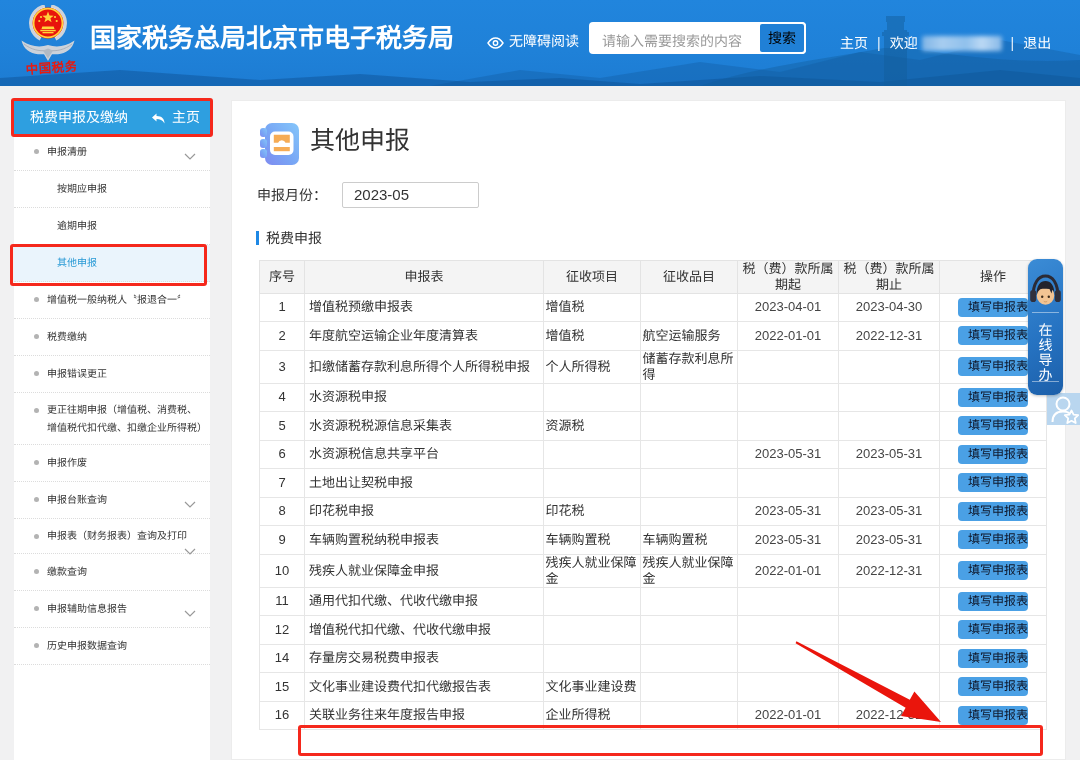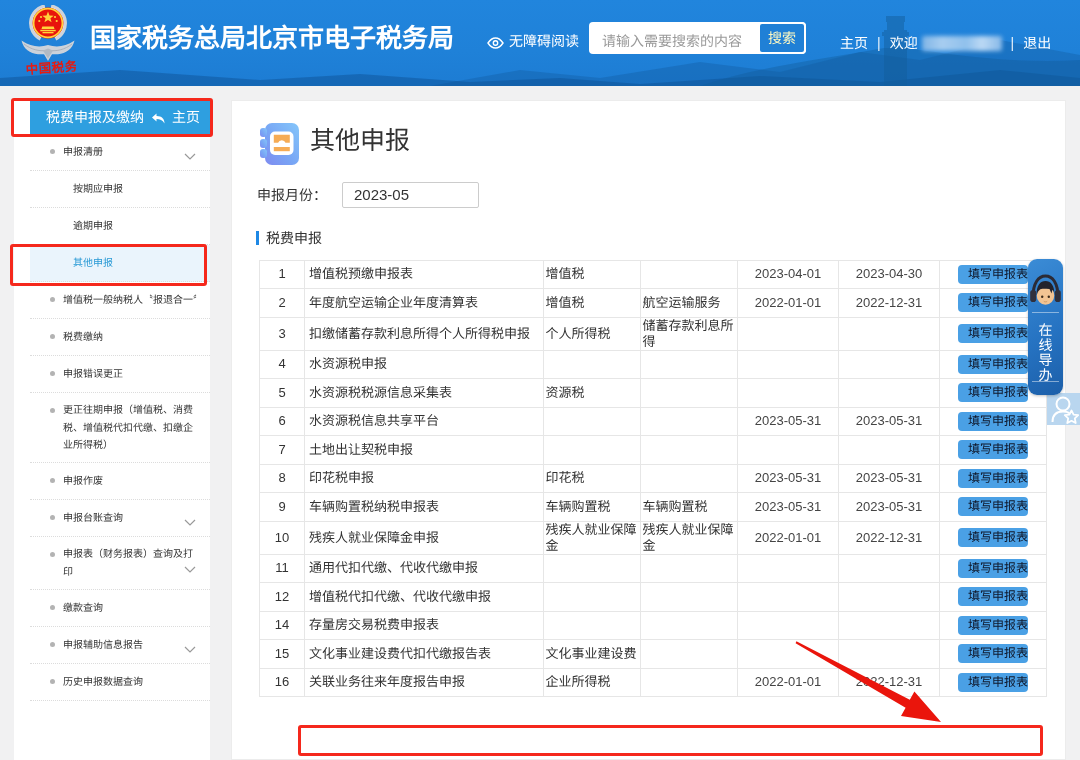--- a/index.html
+++ b/index.html
@@ -12,30 +12,30 @@
   .hdr svg.bgart { position:absolute; left:0; top:0; }
   .logo { position:absolute; left:20px; top:5px; }
   .hdr-title { position:absolute; left:90px; top:17px; color:#fff; font-size:26px; font-weight:bold;
                letter-spacing:0px; white-space:nowrap; }
   .a11y { position:absolute; left:487px; top:30px; color:#fff; font-size:14px; white-space:nowrap; }
   .a11y svg { vertical-align:-3px; margin-right:5px; }
   .searchwrap { position:absolute; left:589px; top:22px; width:217px; height:32px; background:#fff;
                 border-radius:4px; overflow:hidden; }
   .searchwrap .ph { position:absolute; left:13px; top:8px; font-size:14px; color:#9a9a9a; }
   .searchbtn { position:absolute; right:0px; top:0px; width:48px; height:32px; background:#2080d6;
-               border:2px solid #fff; border-radius:4px; color:#fef9c3; font-size:14px; text-align:center;
+               border:2px solid #fff; border-radius:4px; color:#000000; font-size:14px; text-align:center;
                line-height:28px; }
   .hnav { position:absolute; left:840px; top:32px; color:#fff; font-size:14px; white-space:nowrap; }
   .hnav .sep { margin:0 9px; opacity:.9; }
   .blurname { display:inline-block; width:80px; height:15px; vertical-align:-3px; border-radius:2px;
               background:linear-gradient(90deg,#7eb4e6 0%,#a8cdf0 25%,#8fc0ec 55%,#bcd9f4 75%,#86b8e8 100%);
               filter:blur(2px); }
 
   
-  .side { position:absolute; left:14px; top:101px; width:196px; height:659px; background:#fff;padding-left:16px; }
+  .side { position:absolute; left:14px; top:101px; width:196px; height:659px; background:#fff; }
   .side-hd { height:33px; background:#2e9fe0; color:#fff; font-size:14px; line-height:33px;
              padding:0 16px; position:relative; }
   .side-hd .home { position:absolute; right:10px; top:0; }
   .side-hd .home svg { vertical-align:-3px; margin-right:6px; }
   .menu { list-style:none; }
   .menu li { position:relative; border-bottom:1px dotted #dcdcdc; padding:8px 8px 8px 33px;
              font-size:10px; color:#333; line-height:20px; }
   .menu li.h3 { line-height:17.6px; }
   .menu li.h2b { line-height:18px; }
   .menu li .blt { position:absolute; left:20px; top:15px; width:5px; height:5px; border-radius:50%;
@@ -200,20 +200,29 @@
     <colgroup>
         <col style="width:45px">
         <col style="width:239px">
         <col style="width:97px">
         <col style="width:97px">
         <col style="width:101px">
         <col style="width:101px">
         <col style="width:107px">
       </colgroup>
     <tbody>
+        <tr>
+          <th>序号</th>
+          <th>申报表</th>
+          <th>征收项目</th>
+          <th>征收品目</th>
+          <th>税（费）款所属期起</th>
+          <th>税（费）款所属期止</th>
+          <th>操作</th>
+        </tr>
     <tr>
           <td class="c">1</td>
           <td>增值税预缴申报表</td>
           <td class="m">增值税</td>
           <td class="m"></td>
           <td class="dt">2023-04-01</td>
           <td class="dt">2023-04-30</td>
           <td class="c"><span class="btn">填写申报表</span></td>
         </tr>
     <tr>

